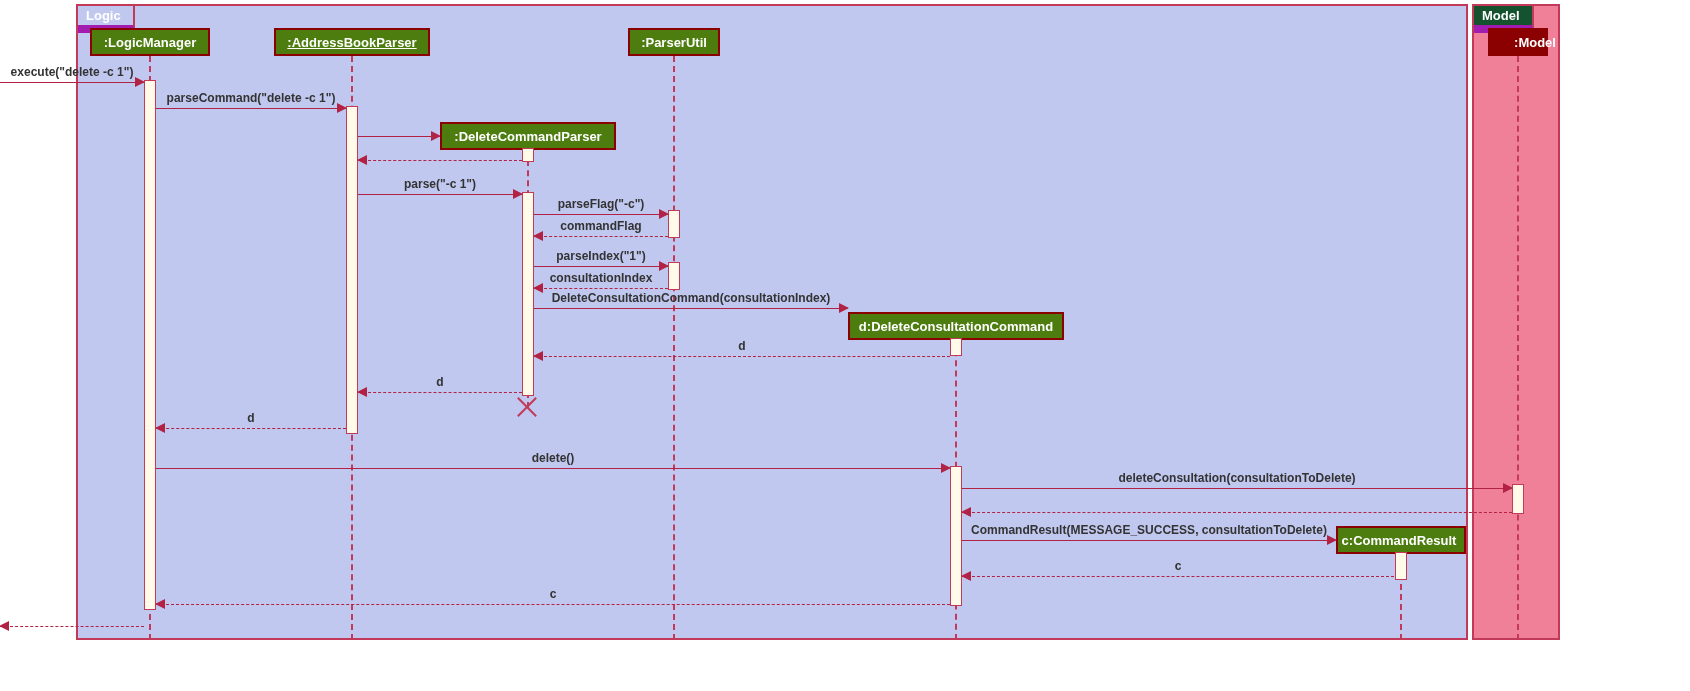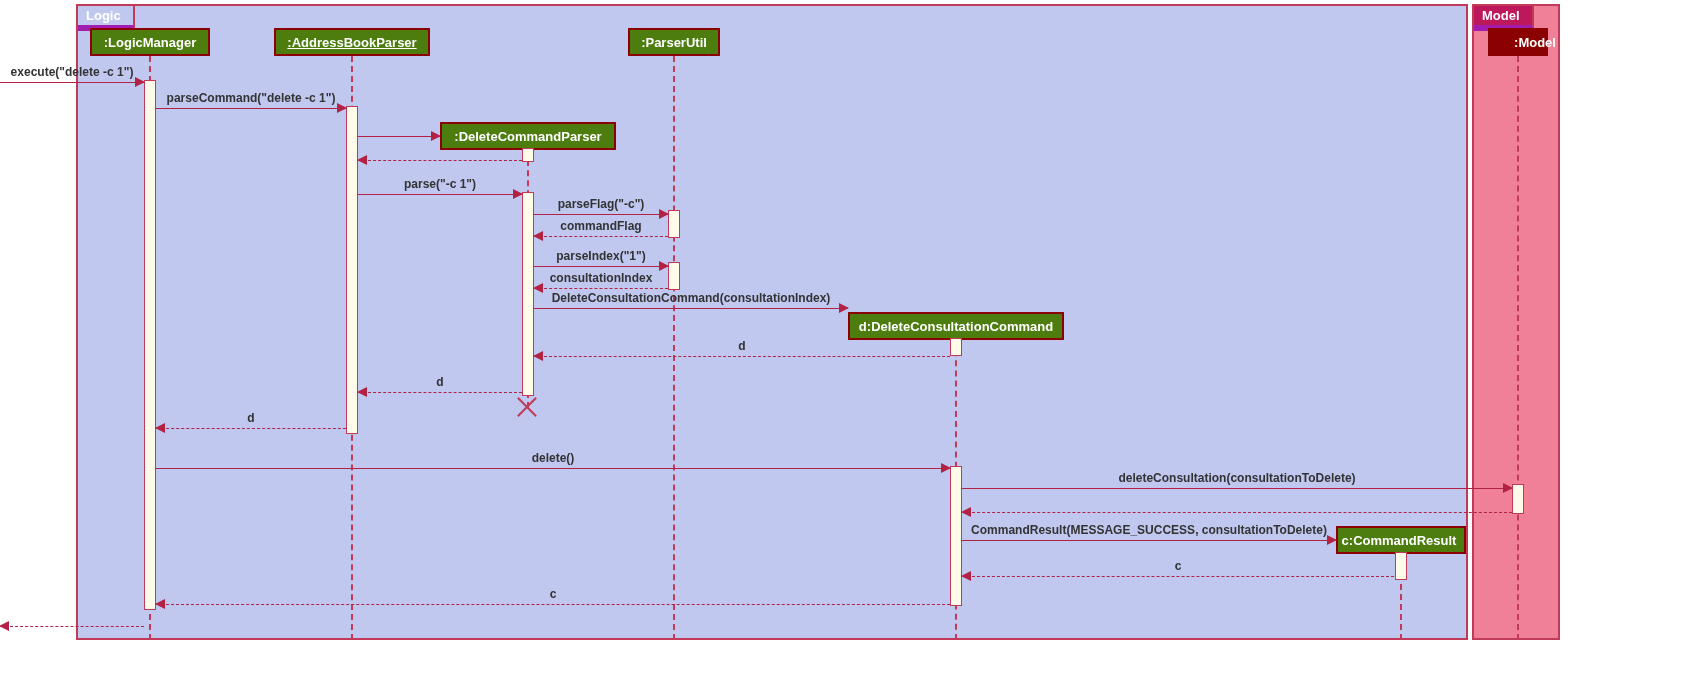--- a/index.html
+++ b/index.html
@@ -21,27 +21,27 @@
     border: 2px solid #c13a5a;
   }
   .frame-label {
     position: absolute;
     top: 0;
     left: 0;
     padding: 2px 12px 2px 8px;
     color: #fff;
     font-weight: bold;
     font-size: 13px;
-    border-bottom: 6px solid #a21caf;
+    border-bottom: 8px solid #a21caf;
     border-right: 2px solid #c13a5a;
   }
   .frame.logic { background: #c0c8ef; }
   .frame.logic .frame-label { background: #c0c8ef; }
   .frame.model { background: #f08097; }
-  .frame.model .frame-label { background: #be185d; }
+  .frame.model .frame-label { background: #14532d; }
 
   .participant {
     position: absolute;
     box-sizing: border-box;
     background: #4d7c0f;
     border: 2px solid #8b0000;
     color: #fff;
     font-weight: bold;
     font-size: 13px;
     display: flex;

